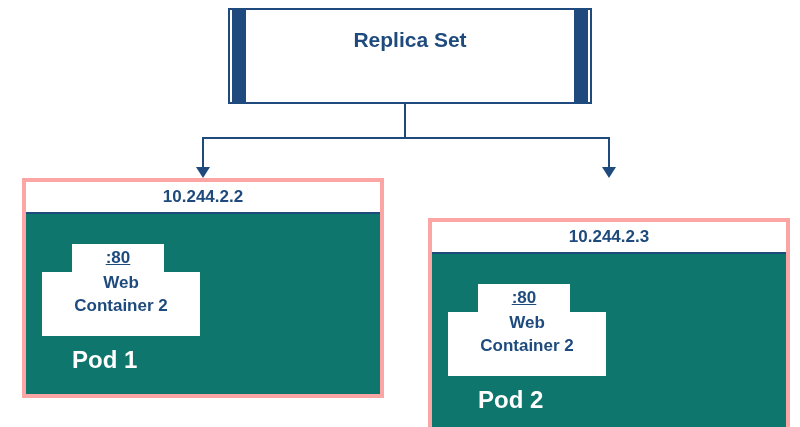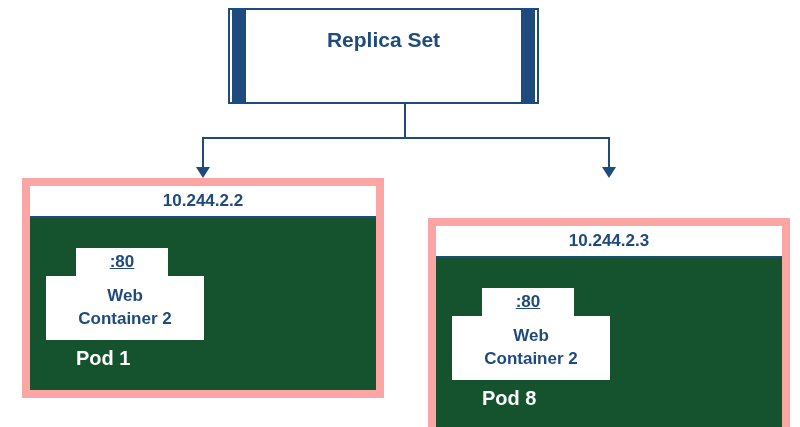--- a/index.html
+++ b/index.html
@@ -13,21 +13,21 @@
     width: 800px;
     height: 427px;
     background: #ffffff;
     overflow: hidden;
   }
   
   .replica-set {
     position: absolute;
     left: 228px;
     top: 8px;
-    width: 311px;
+    width: 364px;
     height: 96px;
     box-sizing: border-box;
     border: 2px solid #1E4A7D;
     background: #ffffff;
   }
   .rs-bar {
     position: absolute;
     top: 0;
     bottom: 0;
     width: 14px;
@@ -65,22 +65,22 @@
   }
   .arrow-left  { left: 196px; top: 167px; }
   .arrow-right { left: 602px; top: 167px; }
   
   .pod {
     position: absolute;
     top: 178px;
     width: 362px;
     height: 220px;
     box-sizing: border-box;
-    border: 8px solid #fca5a5;
-    background: #14532d;
+    border: 4px solid #fca5a5;
+    background: #0f766e;
   }
   .pod1 { left: 22px; }
   .pod2 { left: 428px; margin-top: 40px; }
   .pod-header {
     height: 30px;
     line-height: 30px;
     background: #ffffff;
     border-bottom: 2px solid #1E4A7D;
     text-align: center;
     font-size: 17px;
@@ -111,29 +111,29 @@
     top: 58px;
     width: 158px;
     height: 64px;
     background: #ffffff;
     color: #1E4A7D;
     font-size: 17px;
     font-weight: bold;
     text-align: center;
     display: flex;
     flex-direction: column;
-    justify-content: center;
+    justify-content: flex-start;
     line-height: 1.35;
   }
   .pod-label {
     position: absolute;
     left: 46px;
     bottom: 20px;
     color: #ffffff;
-    font-size: 20px;
+    font-size: 24px;
     font-weight: bold;
   }
 </style>
 </head>
 <body>
 
 <div class="canvas">
 
   <div class="replica-set">
     <div class="rs-bar rs-bar-left"></div>
@@ -169,17 +169,17 @@
       <span>10.244.2.3</span>
     </div>
     <div class="pod-body">
       <div class="port-box">
         <span>:80</span>
       </div>
       <div class="container-box">
         <div>Web</div>
         <div>Container 2</div>
       </div>
-      <div class="pod-label">Pod 8</div>
+      <div class="pod-label">Pod 2</div>
     </div>
   </div>
 
 </div>
 
 </body></html>

